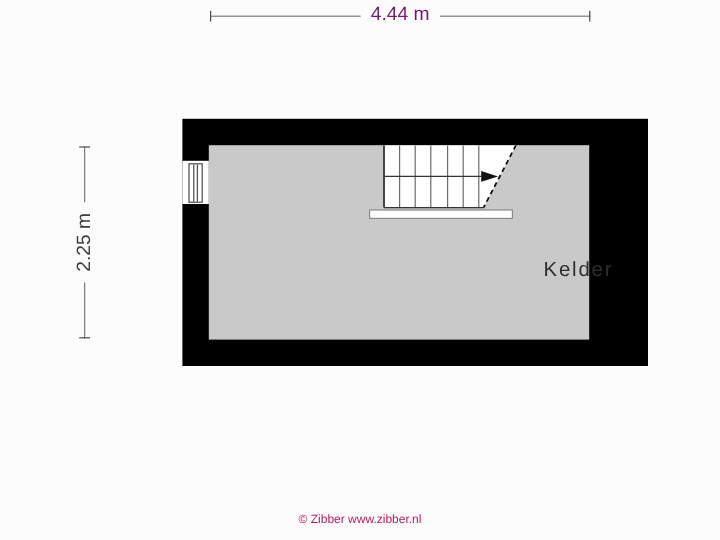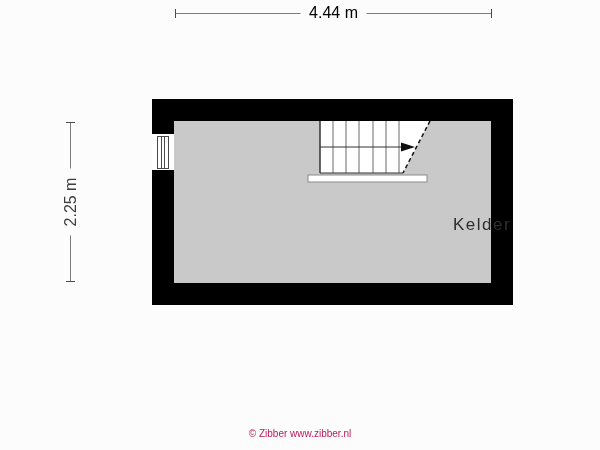--- a/index.html
+++ b/index.html
@@ -13,21 +13,21 @@
   
   .dim-h{
     position:absolute;left:175px;top:4px;width:317px;height:18px;
   }
   .dim-h .dim-line{
     position:absolute;left:0;top:9px;width:100%;height:1px;background:#7b7b7b;
   }
   .dim-h .dim-label{
     position:absolute;left:50%;top:50%;transform:translate(-50%,-50%);
     background:#FCFCFC;padding:0 9px;
-    font-size:16px;color:#000000;white-space:nowrap;
+    font-size:16px;color:#701a75;white-space:nowrap;
   }
   .dim-h .tick{
     position:absolute;top:5px;width:1px;height:9px;background:#4a4a4a;
   }
   .dim-h .tick.start{left:0;}
   .dim-h .tick.end{right:0;}
 
   .dim-v{
     position:absolute;left:62px;top:122px;width:18px;height:160px;
   }
@@ -43,20 +43,21 @@
   .dim-v .tick{
     position:absolute;left:4px;width:9px;height:1px;background:#4a4a4a;
   }
   .dim-v .tick.start{top:0;}
   .dim-v .tick.end{bottom:0;}
 
   
   .plan-walls{
     position:absolute;left:152px;top:99px;width:361px;height:206px;
     background:#000;
+    padding-left:27px;
   }
   .plan-floor{
     position:absolute;left:22px;top:22px;width:317px;height:162px;
     background:#C9C9C9;
   }
   .room-label{
     position:absolute;left:240px;top:116px;width:180px;
     text-align:center;
     font-size:17px;letter-spacing:1.5px;color:#2e2e2e;
   }

